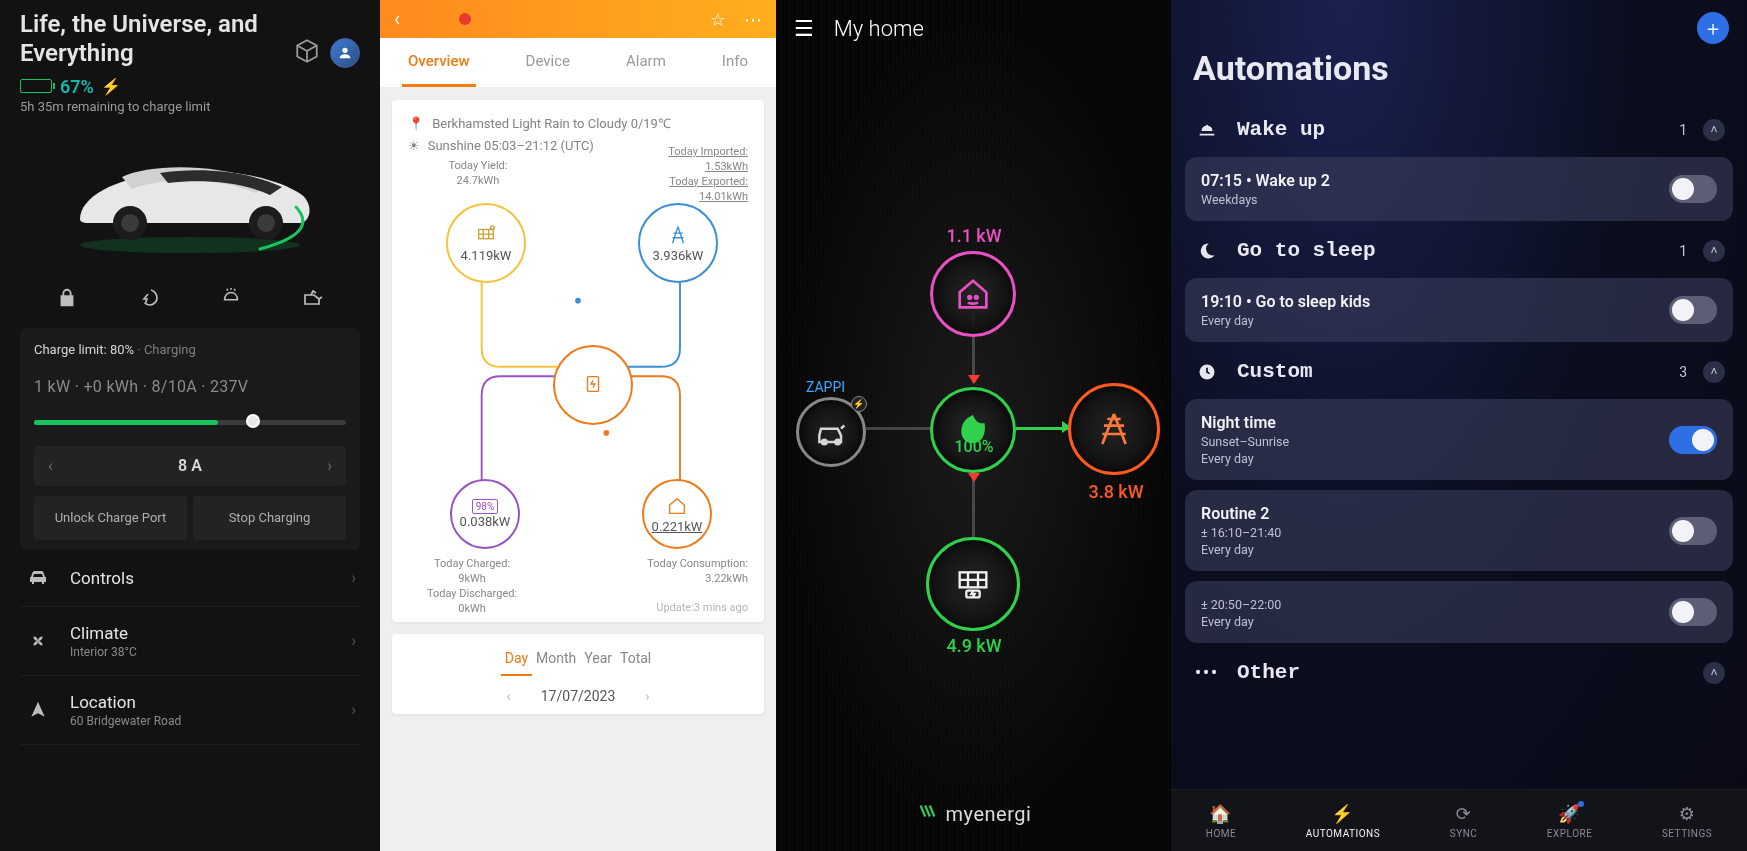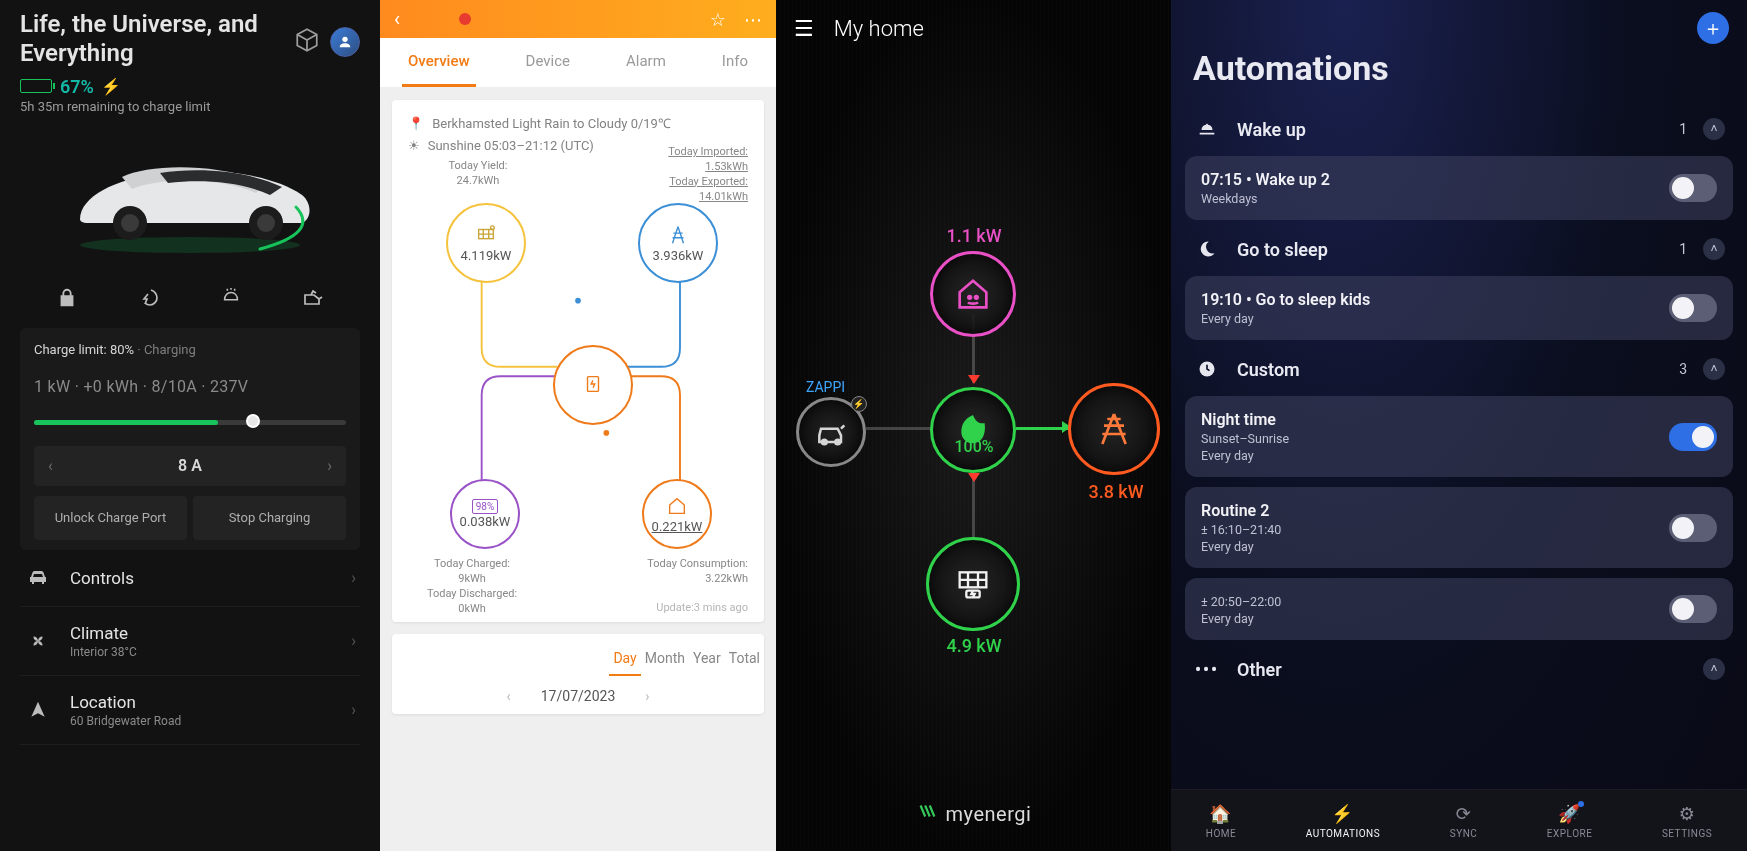--- a/index.html
+++ b/index.html
@@ -1,20 +1,20 @@
 <!DOCTYPE html>
 <html><head>
 <meta charset="utf-8">
 <style>
 * { box-sizing: border-box; margin: 0; padding: 0; font-family: -apple-system, BlinkMacSystemFont, "Segoe UI", Roboto, Arial, sans-serif; }
 body { background: #111; width: 1747px; height: 851px; display: flex; overflow: hidden; }
 
 
 .tesla { width: 380px; height: 851px; background: #121212; color: #e4e4e4; padding: 10px 20px 0 20px; display: flex; flex-direction: column; }
-.tesla-top { display:flex; align-items:center; }
+.tesla-top { display:flex; align-items:flex-end; }
 .tesla-title { font-size: 24px; font-weight: 600; line-height: 1.2; flex: 1; }
 .tesla-top-icons { display:flex; gap:10px; padding-top:6px; }
 .cube-icon { width:26px; height:26px; color:#9d9d9d; }
 .avatar { width:30px; height:30px; border-radius:50%; background: linear-gradient(135deg,#3c7bd6,#2d4f82); display:flex; align-items:center; justify-content:center; color:#fff; font-size:14px; border:1px solid #4a5fa3;}
 .batt-row { display:flex; align-items:center; gap:8px; margin-top:8px; }
 .batt-icon { width: 32px; height: 14px; border: 1.5px solid #16c35a; border-radius: 2px; position: relative; }
 .batt-icon::after { content:""; position:absolute; right:-4px; top:3px; width:2px; height:6px; background:#16c35a; }
 .batt-fill { height:100%; background:#16c35a; }
 .batt-pct { color:#14b8a6; font-weight:600; font-size:18px; }
 .bolt { color:#16c35a; font-size:16px; }
@@ -54,21 +54,21 @@
 .solis-tabs .tab.active { color:#f27b14; border-bottom-color:#f27b14; font-weight:500; }
 .solis-card { background:#fff; margin:12px; border-radius:4px; padding:14px 16px 8px; flex:0 0 auto; box-shadow: 0 1px 3px rgba(0,0,0,.08); }
 .sc-line { color:#838383; font-size:13px; display:flex; align-items:center; gap:8px; margin-bottom:6px;}
 .flow { position:relative; height: 440px; margin-top:6px;}
 .node { position:absolute; width:80px; height:80px; border-radius:50%; border:2px solid; display:flex; flex-direction:column; align-items:center; justify-content:center; font-size:13px; color:#555; background:#fff;}
 .node.small{ width:70px; height:70px; }
 .node svg{ width:22px; height:22px; margin-bottom:2px; }
 .lbl { position:absolute; font-size:11px; color:#878787; text-align:center; line-height:1.35; width: 120px;}
 .upd { text-align:right; color:#b5b5b5; font-size:11px; margin-top:2px; }
 .solis-bottom { background:#fff; margin: 0 12px 12px; border-radius:4px; padding-top:8px; box-shadow:0 1px 3px rgba(0,0,0,.08);}
-.sb-tabs { display:flex; justify-content:flex-end; font-size:14px; color:#888; }
+.sb-tabs { display:flex; justify-content:center; font-size:14px; color:#888; }
 .sb-tabs .t { cursor:pointer; padding:8px 4px; border-bottom:2px solid transparent; }
 .sb-tabs .t.active { color:#f27b14; border-bottom:2px solid #f27b14; }
 .sb-date { display:flex; align-items:center; justify-content:center; gap:30px; padding:12px 0 10px; color:#555; font-size:14px;}
 .sb-date .dchev{ color:#bbb; cursor:pointer; font-size:14px;}
 
 
 .mye { width: 395px; height:851px; background:#0b0b0b radial-gradient(ellipse at center, #1a1a1a 0%, #050505 70%); color:#fff; display:flex; flex-direction:column; position:relative; }
 .mye::before{ content:""; position:absolute; inset:0; background: repeating-linear-gradient(90deg, rgba(255,255,255,.015) 0 1px, transparent 1px 4px); pointer-events:none;}
 .mye-top { display:flex; align-items:center; gap:20px; padding:16px 18px; position:relative; z-index:2;}
 .mye-top .ham { font-size:22px; cursor:pointer; }
@@ -85,21 +85,21 @@
 
 
 .hue { width: 576px; height:851px; background:#0e1228; background-image: radial-gradient(ellipse at 30% 0%, #1a2150 0%, #0b0e1f 50%, #090a15 100%); color:#e9e9f2; display:flex; flex-direction:column; }
 .hue-top { display:flex; justify-content:flex-end; padding:12px 18px 4px;}
 .hue-add { width:32px; height:32px; border-radius:50%; background:#2f6fe6; color:#fff; display:flex; align-items:center; justify-content:center; font-size:20px; cursor:pointer;}
 .hue-h1 { font-size:34px; font-weight:700; padding: 0 22px 12px;}
 .hue-scroll{ flex:1; overflow:hidden; padding: 0 14px;}
 .hg { margin-top:12px;}
 .hg-head { display:flex; align-items:center; gap:16px; padding:6px 8px; cursor:pointer;}
 .hg-head .hicon { width:28px; display:flex; justify-content:center; color:#e6e6ef;}
-.hg-head .htitle { flex:1; font-size:18px; font-weight:600;}
+.hg-head .htitle { flex:1; font-size:21px; font-weight:600;font-family:Liberation Mono, monospace;}
 .hg-head .hcount { color:#c5c7d6; font-size:14px; width:16px; text-align:right;}
 .hg-head .hchev { width:22px; height:22px; border-radius:50%; background:#2c3047; display:flex; align-items:center; justify-content:center; color:#c7cada; font-size:12px;}
 .hcard { background: rgba(62,66,94,.55); border-radius:12px; padding:14px 16px; margin-top:10px; display:flex; align-items:center; }
 .hcard .hc-txt { flex:1;}
 .hc-title { font-size:16px; font-weight:600; color:#f1f1f6;}
 .hc-sub { font-size:12.5px; color:#bfc1d3; margin-top:2px;}
 .switch { width:48px; height:28px; border-radius:14px; background:#5b5e74; position:relative; cursor:pointer;}
 .switch .knob{ position:absolute; top:3px; left:3px; width:22px; height:22px; border-radius:50%; background:#f3f3f7;}
 .switch.on{ background:#2f6fe6;}
 .switch.on .knob{ left:23px;}

